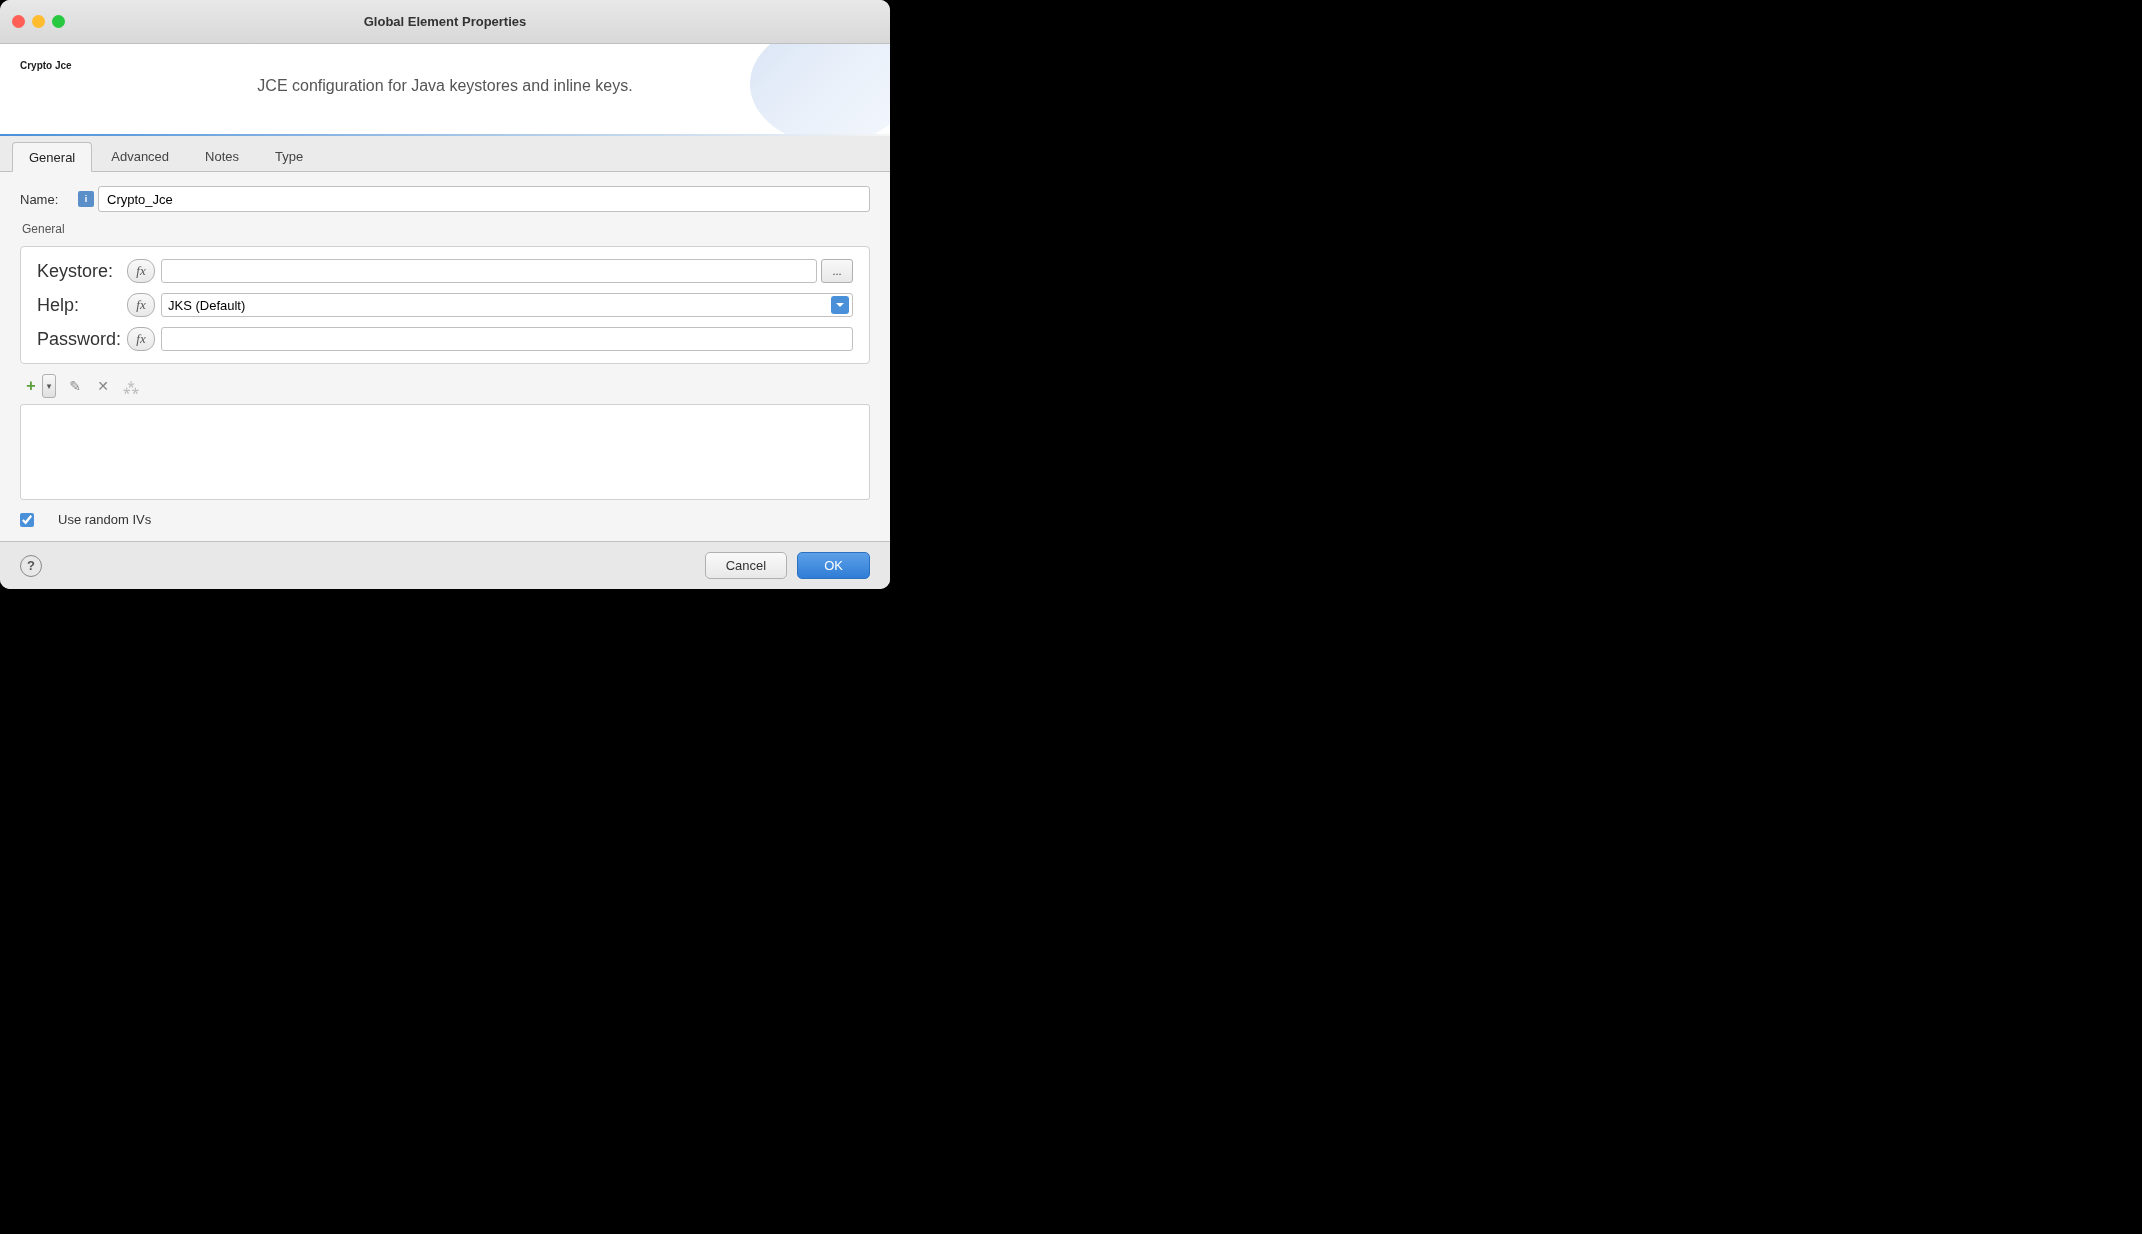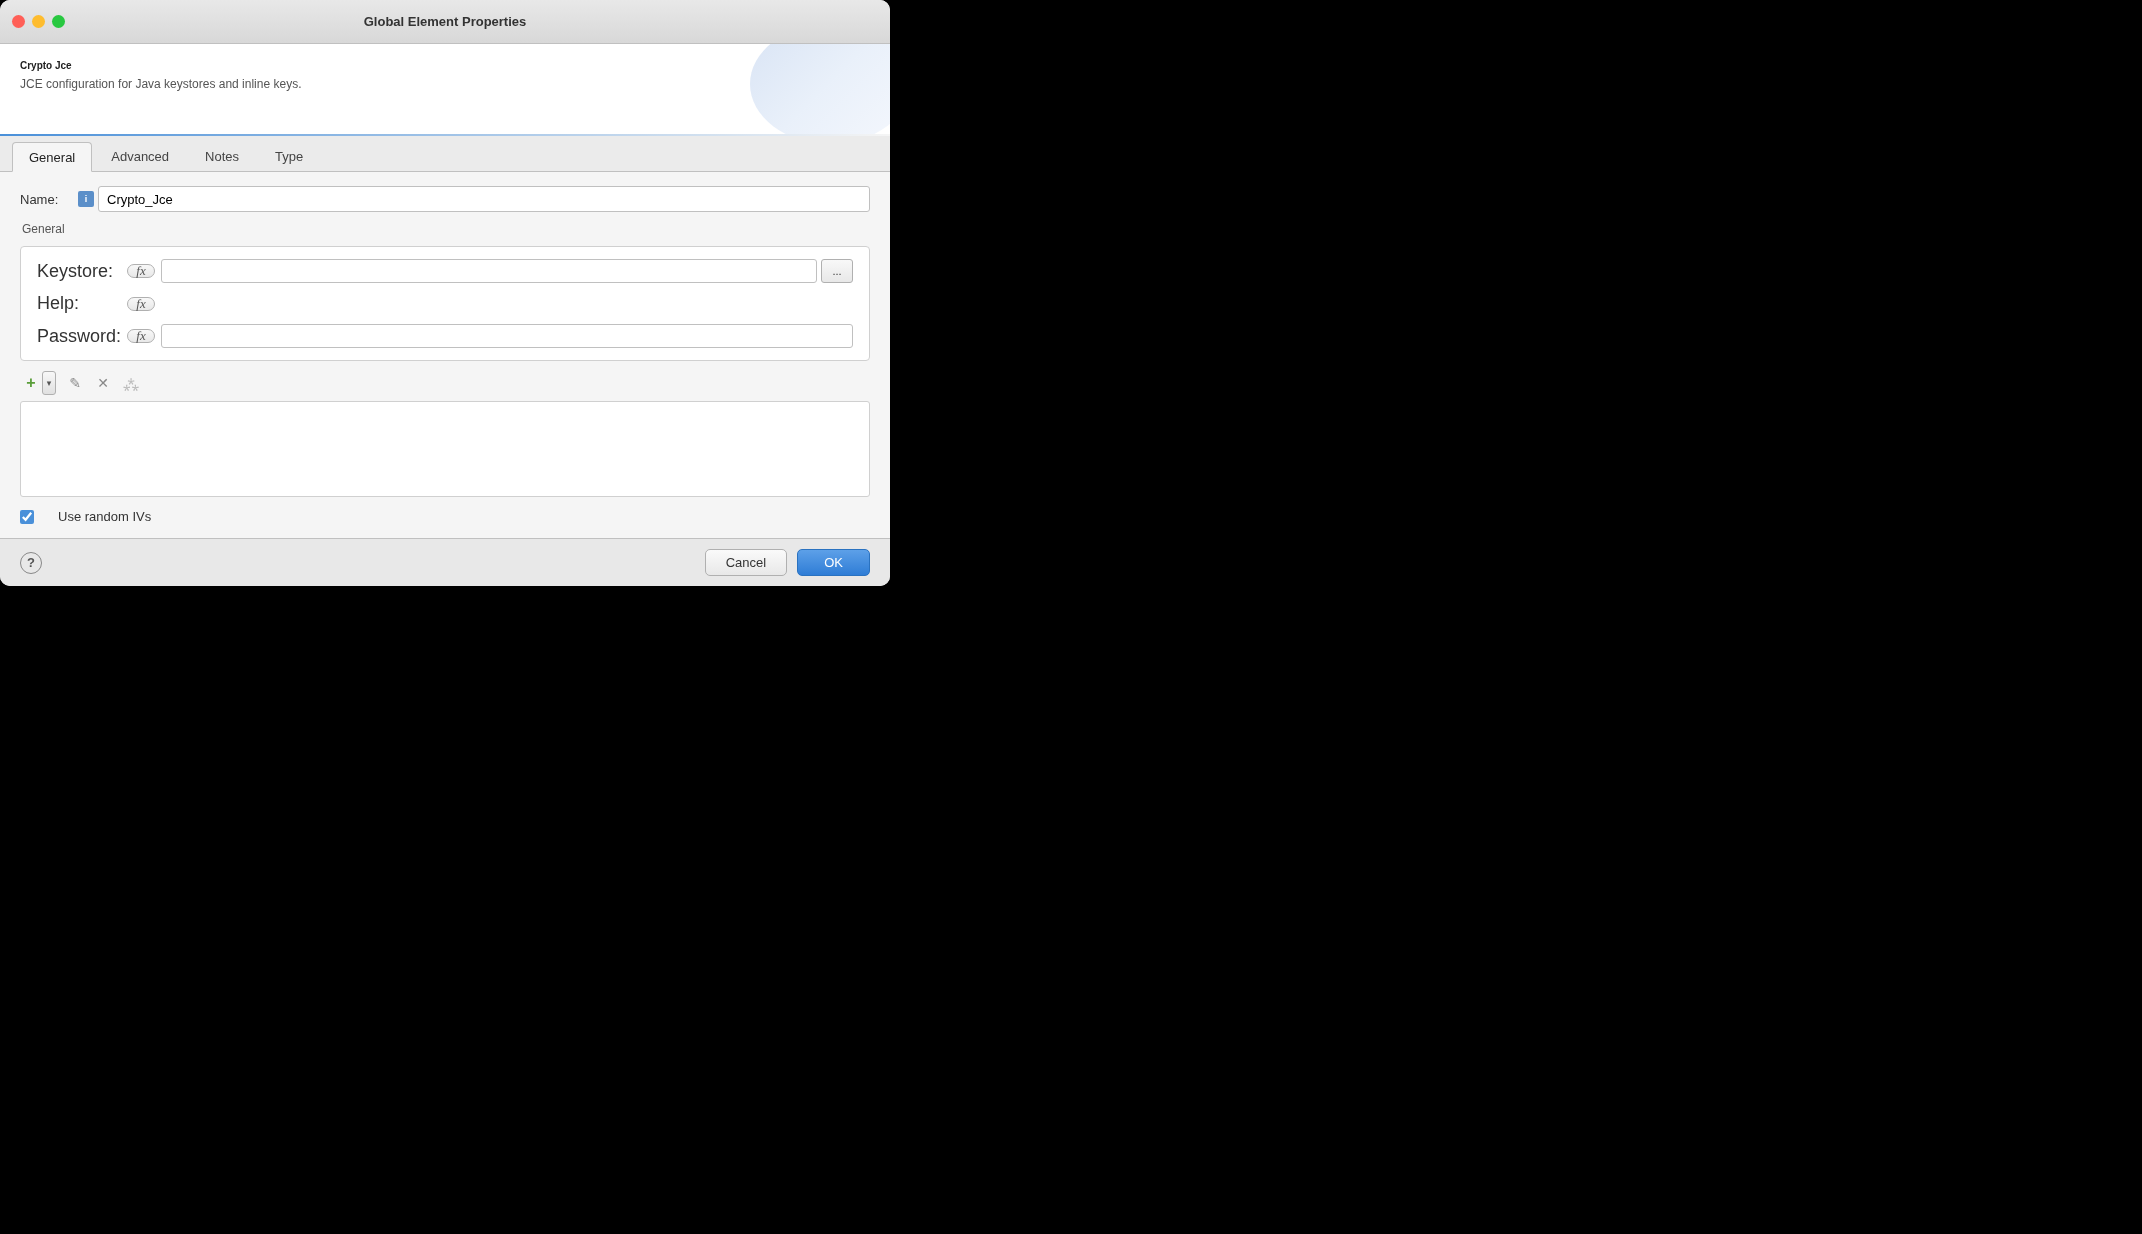--- a/index.html
+++ b/index.html
@@ -73,22 +73,23 @@
       border-radius: 50%;
       opacity: 0.7;
     }
     .dialog-component-title {
       font-size: 10px;
       font-weight: 700;
       color: #222;
       margin-bottom: 6px;
     }
     .dialog-component-desc {
-      font-size: 12px;
+      font-size: 16px;
       color: #555;
+      text-align: center;
     }
     
     .tabs-bar {
       background: #ebebeb;
       display: flex;
       align-items: flex-end;
       padding: 0 0 0 12px;
       border-bottom: 1px solid #c0c0c0;
       height: 36px;
     }
@@ -173,21 +174,21 @@
       margin-bottom: 10px;
     }
     .field-row:last-child { margin-bottom: 0; }
     .field-label {
       font-size: 18px;
       color: #333;
       min-width: 90px;
     }
     .fx-btn {
       width: 28px;
-      height: 14px;
+      height: 24px;
       border: 1px solid #b0b0b0;
       background: linear-gradient(to bottom, #f8f8f8, #e8e8e8);
       border-radius: 11px;
       cursor: pointer;
       display: flex;
       align-items: center;
       justify-content: center;
       font-style: italic;
       font-size: 13px;
       font-family: Georgia, serif;
@@ -437,20 +438,28 @@
       <div class="field-row">
         <span class="field-label">Keystore:</span>
         <button class="fx-btn">fx</button>
         <input class="field-input" type="text" value="" style="">
         <button class="browse-btn">...</button>
       </div>
 
       <div class="field-row">
         <span class="field-label">Help:</span>
         <button class="fx-btn">fx</button>
+        <div class="select-wrap">
+          <select class="type-select">
+            <option>JKS (Default)</option>
+            <option>PKCS12</option>
+            <option>JCEKS</option>
+          </select>
+          <div class="select-arrow"></div>
+        </div>
       </div>
 
       <div class="field-row">
         <span class="field-label">Password:</span>
         <button class="fx-btn">fx</button>
         <input class="field-input" type="password" value="" style="">
       </div>
 
     </div>
 

